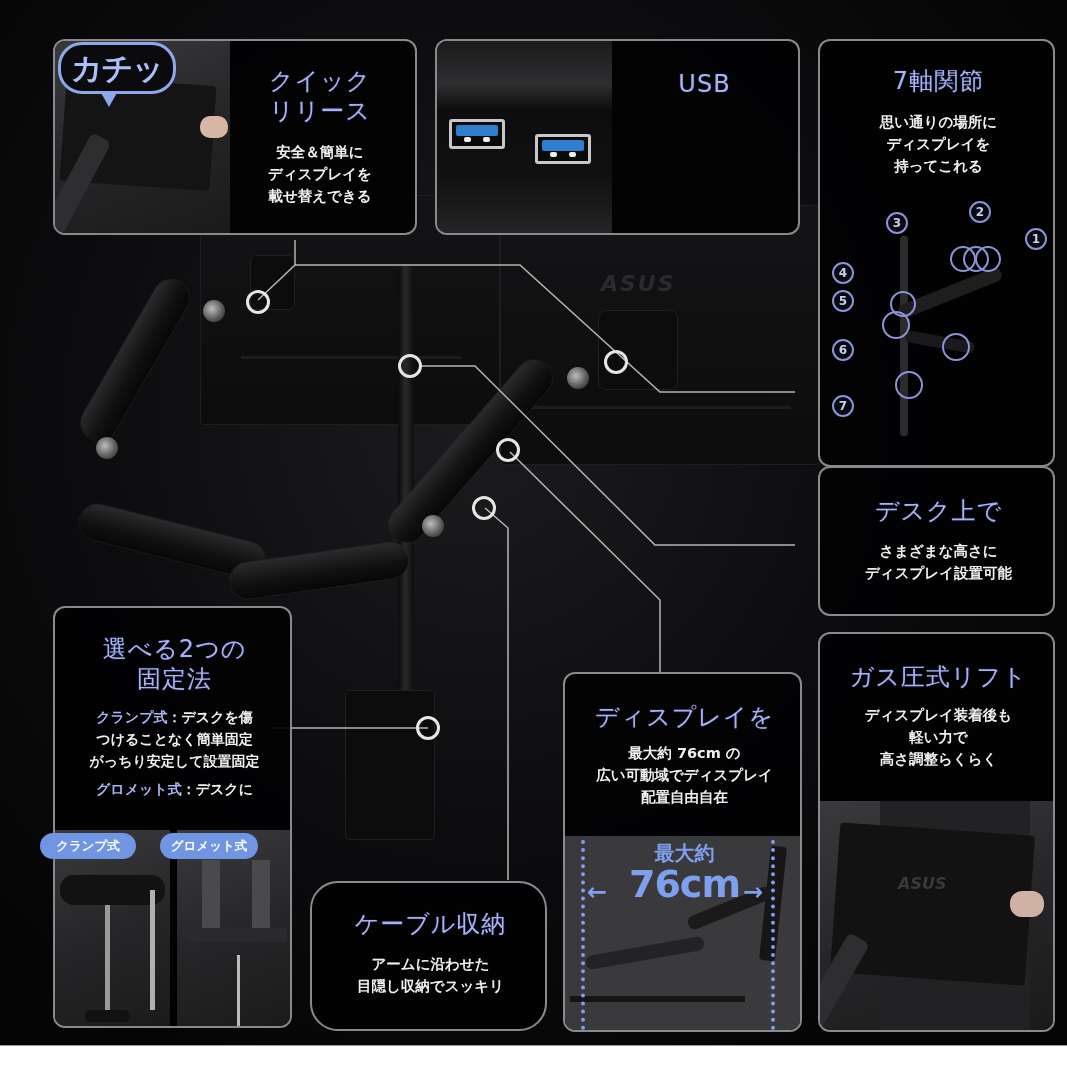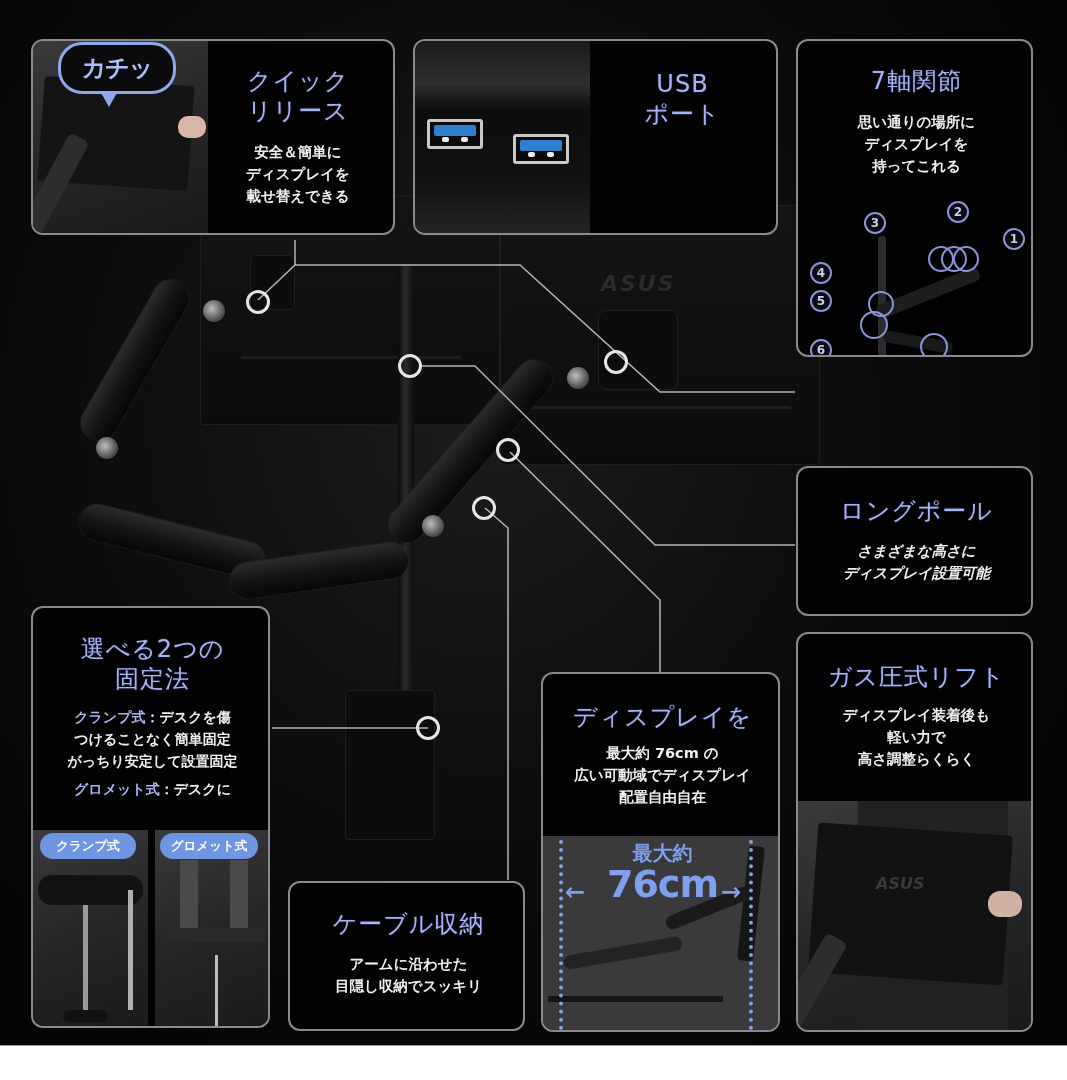--- a/index.html
+++ b/index.html
@@ -30,33 +30,33 @@
            background: radial-gradient(circle at 40% 40%, #bdbdbd, #555 60%, #222); }
   .clamp { position: absolute; background: #0c0c0c; border: 1px solid #1f1f1f; }
 
   
   .hot { position: absolute; width: 24px; height: 24px; border-radius: 50%; border: 3px solid #e6e6e6; }
   svg.lines { position: absolute; left: 0; top: 0; width: 1067px; height: 1045px; pointer-events: none; }
 
   
   .panel {
     position: absolute; border: 2px solid #8a8a8e; border-radius: 12px;
-    background: rgba(2,2,3,0.92); overflow: hidden;
+    background: rgba(2,2,3,0.92); overflow: hidden; margin-left: 22px;
   }
   .ptitle { color: #a9b3f0; text-align: center; font-size: 24px; line-height: 30px; letter-spacing: 1px;
             text-shadow: 0 0 2px #2c3366; }
   .pbody { color: #f0f0f0; text-align: center; font-size: 14.5px; line-height: 22px; font-weight: bold; }
   .pbody .hl { color: #a9b3f0; }
 
   .photo { position: absolute; background: linear-gradient(160deg, #3a3a3c 0%, #262628 50%, #1a1a1b 100%); }
 
   .kachi {
     position: absolute; left: 58px; top: 42px; width: 118px; height: 52px; border-radius: 24px;
     background: #0b0b0d; border: 3px solid #8ea8ec; color: #a9c0f7; font-weight: bold;
-    font-size: 24px; text-align: center; line-height: 46px; letter-spacing: -1px;
+    font-size: 31px; text-align: center; line-height: 46px; letter-spacing: -1px;
   }
   .kachi-tail { position: absolute; left: 100px; top: 91px; width: 0; height: 0;
     border-left: 9px solid transparent; border-right: 9px solid transparent; border-top: 16px solid #8ea8ec; }
 
   .usb-port { position: absolute; width: 56px; height: 30px; border: 3px solid #c8c8c8; border-radius: 3px;
               background: #0a0a0a; }
   .usb-port .tongue { position: absolute; left: 4px; top: 3px; right: 4px; height: 11px; background: #2f7fd0; border-radius: 2px; }
   .usb-port .pin { position: absolute; bottom: 4px; width: 7px; height: 5px; background: #eeeeee; border-radius: 2px; }
 
   .axis-num { position: absolute; width: 22px; height: 22px; border-radius: 50%; border: 2px solid #8a94d8;
@@ -141,25 +141,24 @@
           <div class="pin" style="right:12px;"></div>
       </div>
       <div class="usb-port" style="left:98px; top:93px;">
         <div class="tongue"></div>
           <div class="pin" style="left:12px;"></div>
           <div class="pin" style="right:12px;"></div>
       </div>
     </div>
     <div class="ptitle" style="position:absolute; left:180px; top:28px; width:175px;">
       <div>USB</div>
-      <div>ポート</div>
-    </div>
-  </div>
-
-  <div class="panel" style="left:796px; top:39px; width:237px; height:318px;text-decoration:underline;">
+    </div>
+  </div>
+
+  <div class="panel" style="left:796px; top:39px; width:237px; height:428px;text-decoration:underline;">
     <div class="ptitle" style="position:absolute; left:0; top:25px; width:237px;">7軸関節</div>
     <div class="pbody" style="position:absolute; left:0; top:70px; width:237px;">
       <div>思い通りの場所に</div>
       <div>ディスプレイを</div>
       <div>持ってこれる</div>
     </div>
     <div style="position:absolute; left:80px; top:195px; width:8px; height:200px; background:#2b2b2d; border-radius:3px;"></div>
     <div style="position:absolute; left:75px; top:245px; width:110px; height:14px; background:#1e1e20; transform: rotate(-22deg); border-radius:6px;"></div>
     <div style="position:absolute; left:85px; top:295px; width:70px; height:12px; background:#1a1a1c; transform: rotate(10deg); border-radius:6px;"></div>
 
@@ -174,22 +173,22 @@
     <div class="axis-num" style="left:205px; top:187px;">1</div>
     <div class="axis-num" style="left:149px; top:160px;">2</div>
     <div class="axis-num" style="left:66px; top:171px;">3</div>
     <div class="axis-num" style="left:12px; top:221px;">4</div>
     <div class="axis-num" style="left:12px; top:249px;">5</div>
     <div class="axis-num" style="left:12px; top:298px;">6</div>
     <div class="axis-num" style="left:12px; top:354px;">7</div>
   </div>
 
   <div class="panel" style="left:796px; top:466px; width:237px; height:150px;">
-    <div class="ptitle" style="position:absolute; left:0; top:28px; width:237px;">ロングポール</div>
-    <div class="pbody" style="position:absolute; left:0; top:72px; width:237px;font-style:italic;">
+    <div class="ptitle" style="position:absolute; left:0; top:28px; width:237px;">デスク上で</div>
+    <div class="pbody" style="position:absolute; left:0; top:72px; width:237px;">
       <div>さまざまな高さに</div>
       <div>ディスプレイ設置可能</div>
     </div>
   </div>
 
   <div class="panel" style="left:31px; top:606px; width:239px; height:422px;">
     <div class="ptitle" style="position:absolute; left:0; top:26px; width:239px;">
       <div>選べる2つの</div>
       <div>固定法</div>
     </div>
@@ -229,21 +228,21 @@
       <div style="position:absolute; left:5px; top:160px; width:175px; height:6px; background:#151516;"></div>
       <div class="dotline" style="left:16px; top:4px; height:190px;"></div>
       <div class="dotline" style="left:206px; top:4px; height:190px;"></div>
       <div class="measure-label" style="left:0; top:4px; width:239px; font-size:20px;">最大約</div>
       <div class="measure-label" style="left:0; top:26px; width:239px; font-size:38px; letter-spacing:-1px;">76cm</div>
       <div style="position:absolute; left:22px; top:42px; color:#7ea0ef; font-size:24px; font-weight:bold;">←</div>
       <div style="position:absolute; left:178px; top:42px; color:#7ea0ef; font-size:24px; font-weight:bold;">→</div>
     </div>
   </div>
 
-  <div class="panel" style="left:288px; top:881px; width:237px; height:150px;">
+  <div class="panel" style="left:288px; top:881px; width:237px; height:150px;border-radius:28px;">
     <div class="ptitle" style="position:absolute; left:0; top:26px; width:237px;">ケーブル収納</div>
     <div class="pbody" style="position:absolute; left:0; top:70px; width:237px;">
       <div>アームに沿わせた</div>
       <div>目隠し収納でスッキリ</div>
     </div>
   </div>
 
   <div class="panel" style="left:796px; top:632px; width:237px; height:400px;">
     <div class="ptitle" style="position:absolute; left:0; top:28px; width:237px;">ガス圧式リフト</div>
     <div class="pbody" style="position:absolute; left:0; top:70px; width:237px;">

